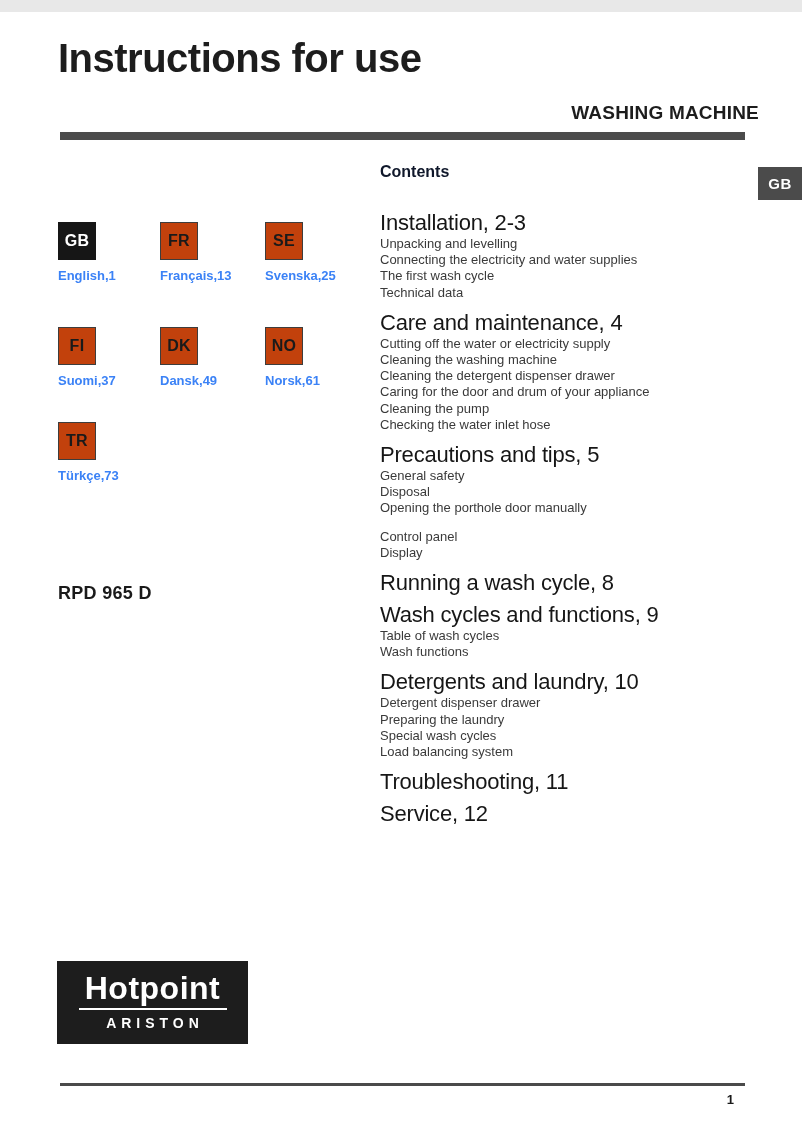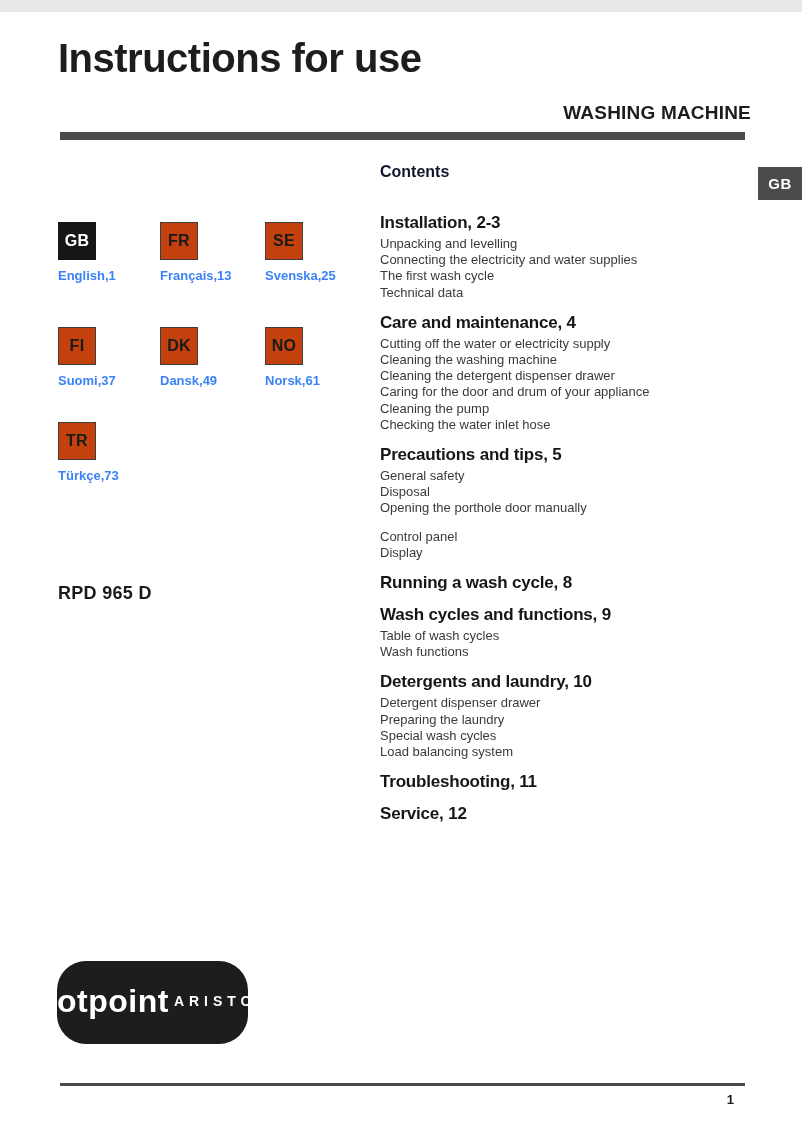--- a/index.html
+++ b/index.html
@@ -19,21 +19,21 @@
     position: absolute;
     left: 58px; top: 24px;
     font-size: 40px;
     font-weight: 700;
     letter-spacing: -0.5px;
     color: #1d1d1d;
     margin: 0;
   }
   .subtitle {
     position: absolute;
-    right: 51px; top: 90px;
+    right: 43px; top: 90px;
     font-size: 19px;
     font-weight: 700;
     color: #1d1d1d;
     letter-spacing: 0.2px;
   }
   .top-bar {
     position: absolute;
     left: 60px; right: 57px; top: 120px;
     height: 8px;
     background: #4b4b4b;
@@ -110,45 +110,45 @@
   }
   .toc-title {
     font-size: 16px;
     font-weight: 700;
     margin: 0 0 30px 0;
     line-height: 22px;
     color: #0f172a;
   }
   .toc-section { margin: 0 0 12px 0; }
   .toc-heading {
-    font-size: 17px;
-    font-weight: 700;
+    font-size: 22px;
+    font-weight: 400;
     line-height: 20px;
     margin: 0 0 3px 0;
     color: #161616;
     letter-spacing: -0.2px;
   }
   .toc-item {
     font-size: 13px;
     line-height: 16.2px;
     color: #3a3a3a;
   }
 
   
   .logo {
     position: absolute;
     left: 57px; top: 949px;
     width: 191px; height: 83px;
     background: #1d1d1d;
     box-sizing: border-box;
     display: flex;
+    flex-direction: column;
     align-items: center;
     justify-content: center;
     padding: 4px 12px 8px 12px;
-    border-radius: 29px;
   }
   .logo-brand {
     color: #ffffff;
     font-size: 32px;
     font-weight: 700;
     letter-spacing: 0.5px;
     line-height: 34px;
   }
   .logo-divider {
     width: 148px;

